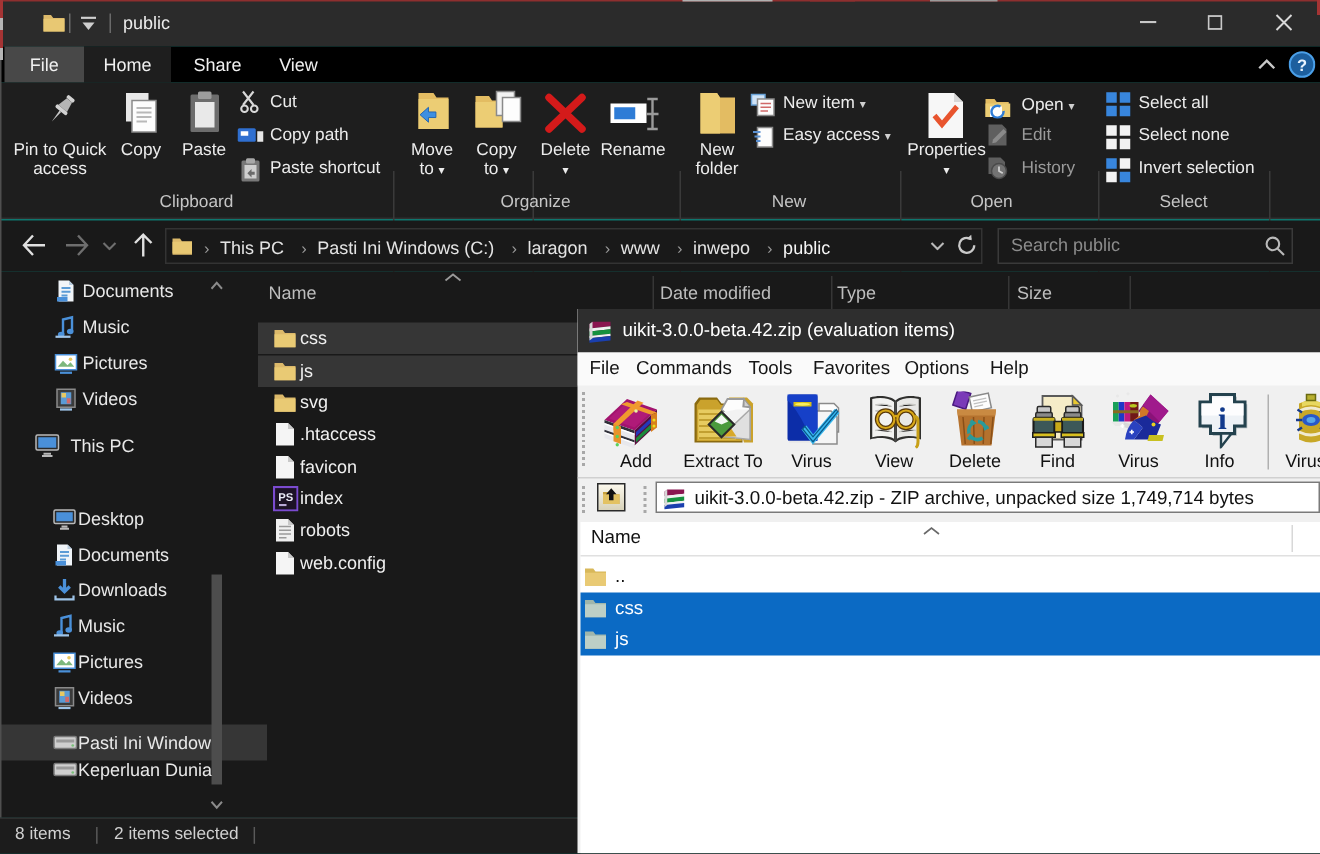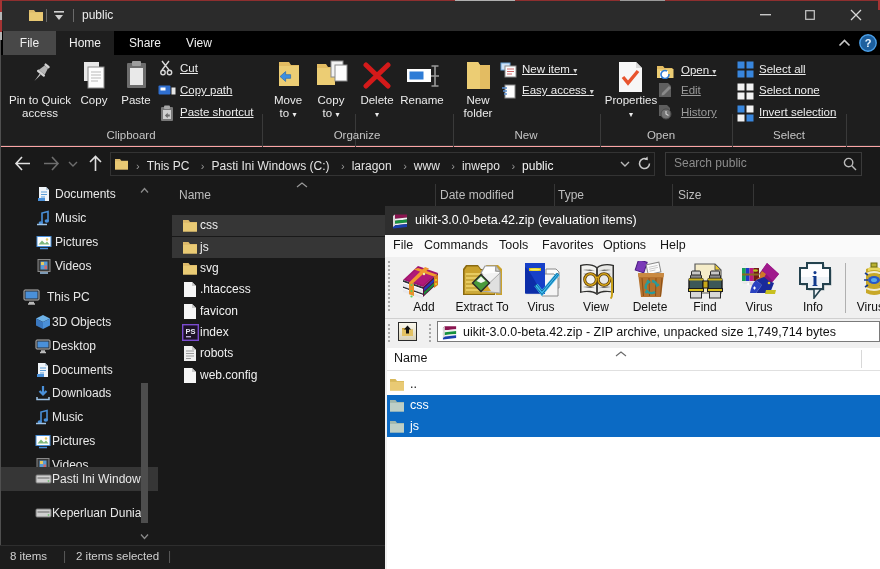--- a/index.html
+++ b/index.html
@@ -1,30 +1,30 @@
 <!DOCTYPE html>
 <html><head>
 <meta charset="utf-8">
 <style>
 * { margin:0; padding:0; box-sizing:border-box; }
 html,body { width:880px; height:569px; overflow:hidden; background:#191919;
   font-family:"Liberation Sans", sans-serif; }
 .ab { position:absolute; }
-#stage { position:relative; width:880px; height:569px; background:#fca5a5; overflow:hidden; }
+#stage { position:relative; width:880px; height:569px; background:#0f766e; overflow:hidden; }
 
 
 #titlebar { left:0; top:0; width:880px; height:31px; background:#2b2b2b; color:#e8e8e8; }
 #tabrow { left:0; top:31px; width:880px; height:24px; background:#000; }
 #ribbon { left:0; top:55px; width:880px; height:91px; background:#1e1e1e; border-bottom:1px solid #2f2f2f; }
 #addrbar { left:0; top:147px; width:880px; height:34px; background:#191919; }
 #statusbar { left:0; top:545px; width:880px; height:24px; background:#1c1c1c; border-top:1px solid #2e2e2e; }
 
 .tab { position:absolute; top:0; height:24px; line-height:24px; text-align:center; color:#f0f0f0; font-size:12px; }
 .rtxt { position:absolute; color:#ececec; font-size:11.5px; line-height:13px; text-align:center; white-space:nowrap; }
-.stxt { position:absolute; color:#ececec; font-size:11.5px; line-height:13px; white-space:nowrap;text-decoration:underline; }
+.stxt { position:absolute; color:#ececec; font-size:11.5px; line-height:13px; white-space:nowrap; }
 .glabel { position:absolute; top:74px; color:#c5c5c5; font-size:11.5px; text-align:center; white-space:nowrap; }
 .vsep { position:absolute; top:59px; width:1px; height:82px; background:#3a3a3a; }
 
 .crumb { color:#e4e4e4; font-size:12px; }
 .csep { color:#9a9a9a; font-size:11px; padding:0 7px; }
 
 .hdrtxt { position:absolute; top:188px; color:#bdbdbd; font-size:12px; }
 .hdrsep { position:absolute; top:184px; width:1px; height:22px; background:#363636; }
 
 .srow { position:absolute; height:24px; color:#e8e8e8; font-size:12px; line-height:24px; white-space:nowrap; }
@@ -401,28 +401,20 @@
       <div class="ab" style="left:55px">Videos</div>
     </div>
     <div class="srow" style="left:0;top:104px;width:150px">
       <svg class="ab" style="left:23px;top:4px" width="17" height="16" viewBox="0 0 17 16">
           <rect x="1" y="1" width="15" height="10" rx="1" fill="#2a2a2a" stroke="#b9b9b9"></rect>
           <rect x="2.5" y="2.5" width="12" height="7" fill="#4a90d9"></rect>
           <path d="M6 13.5 h5 M5 15 h7" stroke="#b9b9b9" stroke-width="1.4"></path>
         </svg>
       <div class="ab" style="left:47px">This PC</div>
     </div>
-    <div class="srow" style="left:0;top:128.5px;width:150px">
-      <svg class="ab" style="left:35px;top:4px" width="16" height="16" viewBox="0 0 16 16">
-          <path d="M8 1 L15 4.5 L8 8 L1 4.5 z" fill="#6db2e8"></path>
-          <path d="M1 4.5 L8 8 v7 L1 11.5 z" fill="#3a78c0"></path>
-          <path d="M15 4.5 L8 8 v7 l7 -3.5 z" fill="#4a90d9"></path>
-        </svg>
-      <div class="ab" style="left:52px">3D Objects</div>
-    </div>
     <div class="srow" style="left:0;top:152.5px;width:150px">
       <svg class="ab" style="left:35px;top:4px" width="16" height="16" viewBox="0 0 16 16">
           <rect x="1" y="2" width="14" height="9" rx="1" fill="#2a2a2a" stroke="#b9b9b9"></rect>
           <rect x="2.5" y="3.5" width="11" height="6" fill="#4a90d9"></rect>
           <path d="M6 13 h4 M5 14.5 h6" stroke="#b9b9b9" stroke-width="1.3"></path>
         </svg>
       <div class="ab" style="left:52px">Desktop</div>
     </div>
     <div class="srow" style="left:0;top:176.5px;width:150px">
       <svg class="ab" style="left:35px;top:4px" width="16" height="16" viewBox="0 0 16 16">
@@ -463,21 +455,21 @@
     <div class="srow" style="left:0;top:271.5px;width:150px">
       <svg class="ab" style="left:35px;top:4px" width="16" height="16" viewBox="0 0 16 16">
           <rect x="2" y="1.5" width="12" height="12" fill="#3a3a3a" stroke="#8a8a8a"></rect>
           <rect x="4.5" y="3.5" width="7" height="8" fill="#5b9bd5"></rect>
           <rect x="5" y="4" width="3" height="3" fill="#e8c860"></rect>
           <rect x="8.5" y="7.5" width="2.5" height="3.5" fill="#d06a6a"></rect>
           <path d="M4 15 h8" stroke="#9ec4e8" stroke-width="1.5"></path>
         </svg>
       <div class="ab" style="left:52px">Videos</div>
     </div>
-    <div class="srow fsel" style="left:0;top:286px;width:158px">
+    <div class="srow fsel" style="left:0;top:302px;width:178px">
       <svg class="ab" style="left:35px;top:5px" width="17" height="14" viewBox="0 0 17 14">
           <rect x="1" y="3" width="15" height="8" rx="1" fill="#cfcfcf" stroke="#7a7a7a"></rect>
           <rect x="2.5" y="5" width="12" height="2" fill="#9a9a9a"></rect>
           <circle cx="13.5" cy="9" r="0.9" fill="#7ac07a"></circle>
         </svg>
       <div class="ab" style="left:52px">Pasti Ini Window</div>
     </div>
     <div class="srow" style="left:0;top:319.5px;width:150px">
       <svg class="ab" style="left:35px;top:5px" width="17" height="14" viewBox="0 0 17 14">
           <rect x="1" y="3" width="15" height="8" rx="1" fill="#cfcfcf" stroke="#7a7a7a"></rect>

